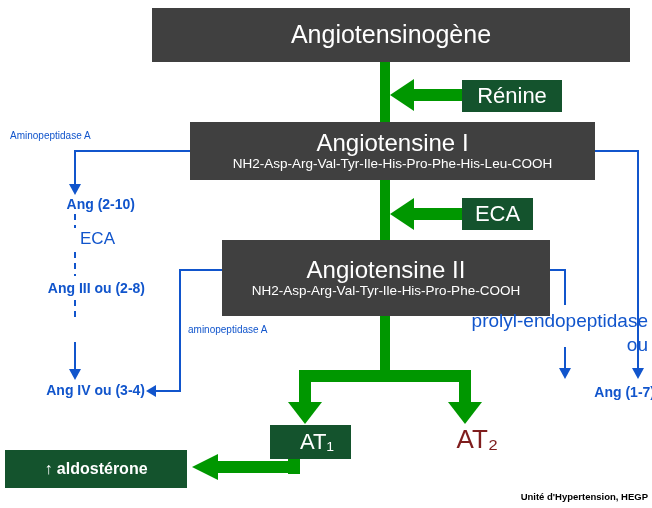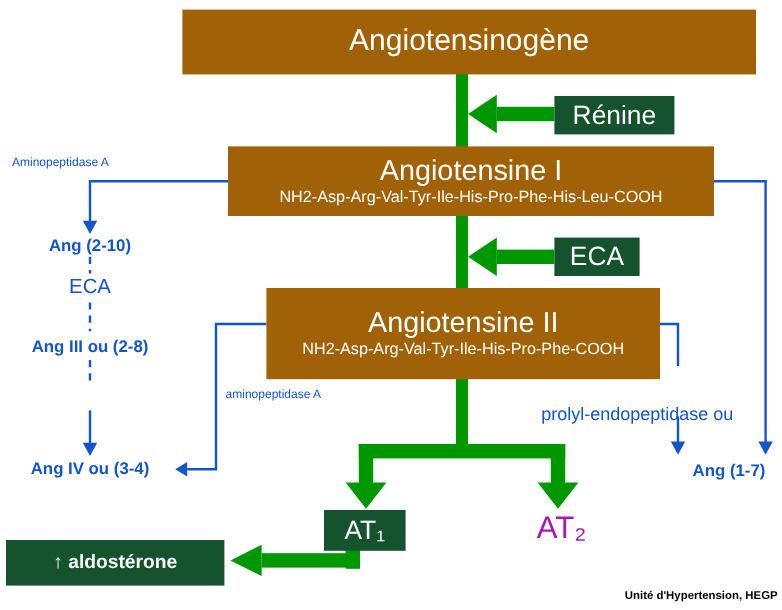--- a/index.html
+++ b/index.html
@@ -1,33 +1,33 @@
 <!DOCTYPE html>
 <html><head>
 <meta charset="utf-8">
 <style>
   html,body{margin:0;padding:0;background:#fff;}
   body{font-family:"Liberation Sans", sans-serif;}
   #canvas{position:relative;width:652px;height:508px;background:#ffffff;overflow:hidden;}
   .abs{position:absolute;}
   svg{position:absolute;left:0;top:0;}
-  .graybox{background:#a16207;color:#ffffff;text-align:center;display:flex;flex-direction:column;justify-content:center;}
+  .graybox{background:#404040;color:#ffffff;text-align:center;display:flex;flex-direction:column;justify-content:center;}
   .gtitle{font-size:24px;line-height:1.15;}
   .gtitle-lg{font-size:25px;line-height:1.1;}
   .gseq{font-size:13.5px;line-height:1.25;}
   .greenbox{background:#14532d;color:#ffffff;display:flex;align-items:center;justify-content:center;}
   .enzyme-label{font-size:22px;}
   .blue{color:#1155cc;}
   .blue-label{font-size:10px;line-height:1.25;}
   .blue-strong{font-size:14px;font-weight:bold;}
   .blue-eca{font-size:17px;}
-  .center{text-align:center;}
+  .center{text-align:right;}
   .nowrap{white-space:nowrap;}
   .at1{font-size:22px;}
-  .at2{color:#a21caf;font-size:26px;}
+  .at2{color:#7f1d1d;font-size:26px;}
   .aldo{font-size:16px;font-weight:bold;}
   .credit{font-size:9.5px;font-weight:bold;color:#000;}
 </style>
 </head>
 <body>
 
 <div id="canvas">
 
   <svg width="652" height="508" viewBox="0 0 652 508">
 
@@ -95,38 +95,38 @@
   </div>
 
   <div class="abs greenbox enzyme-label" style="left:462px;top:80px;width:100px;height:32px;">
     <span>Rénine</span>
   </div>
 
   <div class="abs greenbox enzyme-label" style="left:462px;top:198px;width:71px;height:32px;">
     <span>ECA</span>
   </div>
 
-  <div class="abs greenbox at1" style="left:270px;top:425px;width:68px;height:34px;">
+  <div class="abs greenbox at1" style="left:270px;top:425px;width:68px;height:34px;padding-left:13px;">
     <span>AT₁</span>
   </div>
 
   <div class="abs at2 center" style="left:438px;top:424px;width:60px;">AT₂</div>
 
   <div class="abs greenbox aldo" style="left:5px;top:450px;width:182px;height:38px;">
     <span>↑ aldostérone</span>
   </div>
 
   <div class="abs blue blue-label nowrap" style="left:10px;top:130px;">Aminopeptidase A</div>
   <div class="abs blue blue-strong center" style="left:15px;top:196px;width:120px;">Ang (2-10)</div>
   <div class="abs blue blue-eca center" style="left:35px;top:229px;width:80px;">ECA</div>
   <div class="abs blue blue-strong center nowrap" style="left:5px;top:280px;width:140px;">Ang III ou (2-8)</div>
   <div class="abs blue blue-strong center nowrap" style="left:5px;top:382px;width:140px;">Ang IV ou (3-4)</div>
 
   <div class="abs blue blue-label nowrap" style="left:188px;top:324px;">aminopeptidase A</div>
 
-  <div class="abs blue blue-label center" style="left:433px;top:309px;width:196px;font-size:15px;margin-top:28px;">
+  <div class="abs blue blue-label center" style="left:452px;top:309px;width:196px;font-size:19px;">
     <div>prolyl-endopeptidase ou</div>
   </div>
   <div class="abs blue blue-strong center nowrap" style="left:560px;top:384px;width:95px;">Ang (1-7)</div>
 
   <div class="abs credit nowrap" style="right:4px;top:491px;">Unité d'Hypertension, HEGP</div>
 
 </div>
 
 </body></html>

